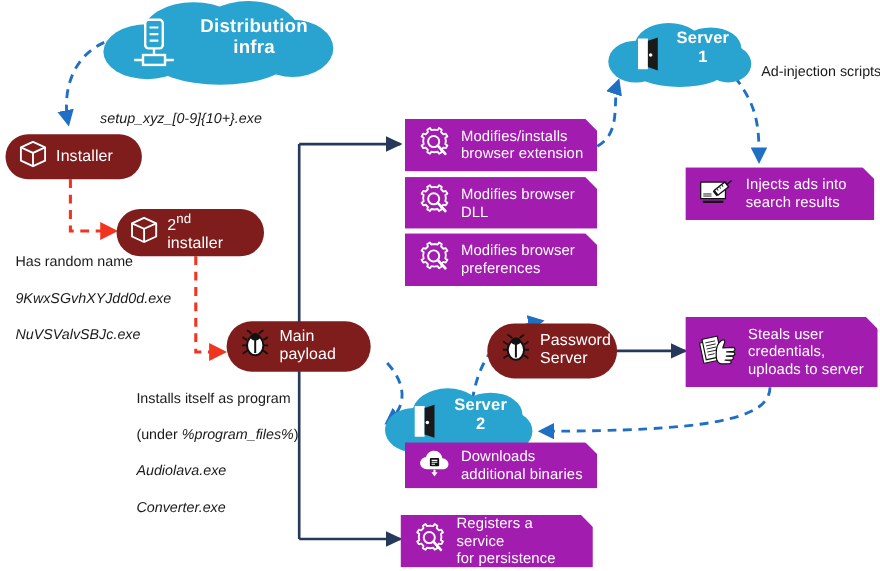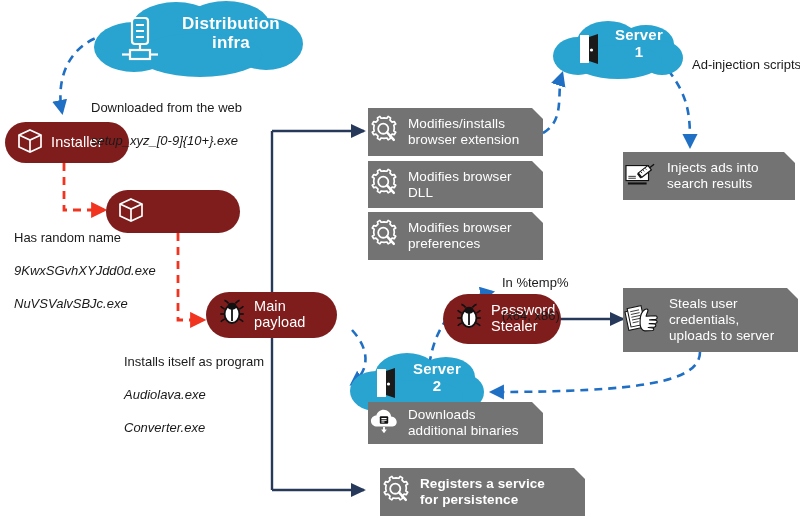--- a/index.html
+++ b/index.html
@@ -34,26 +34,26 @@
     font-weight:400;
     letter-spacing:.1px;
     white-space:pre-line;
     text-align:left;
   }
   .pill .picon{flex:0 0 auto;display:block;}
 
   
   .card{
     position:absolute;
-    background:#737373;
+    background:#a21caf;
     color:#ffffff;
     display:flex;
     align-items:center;
     gap:9px;
-    padding:0 10px 0 1px;
+    padding:0 10px 0 12px;
     box-sizing:border-box;
     -webkit-clip-path:polygon(0 0, calc(100% - 11px) 0, 100% 11px, 100% 100%, 0 100%);
     clip-path:polygon(0 0, calc(100% - 11px) 0, 100% 11px, 100% 100%, 0 100%);
   }
   .card .clabel{
     font-size:13.5px;
     line-height:1.18;
     white-space:pre-line;
     letter-spacing:.1px;
   }
@@ -210,20 +210,21 @@
   </div>
 
   <div class="pill" style="left:106px;top:190px;width:134px;height:43px;">
     <span class="picon">
       <svg width="28" height="28" viewBox="0 0 28 28">
         <path d="M14,3 L25,8 L25,20 L14,25 L3,20 L3,8 Z" fill="none" stroke="#ffffff" stroke-width="1.7"></path>
         <path d="M3,8 L14,13 L25,8" fill="none" stroke="#ffffff" stroke-width="1.7"></path>
         <path d="M14,13 L14,25" fill="none" stroke="#ffffff" stroke-width="1.7"></path>
       </svg>
     </span>
+    <span class="plabel">2<sup>nd</sup> installer</span>
   </div>
 
   <div class="pill" style="left:206px;top:292px;width:131px;height:46px;">
     <span class="picon">
       <svg width="30" height="30" viewBox="0 0 30 30">
         <ellipse cx="15" cy="16" rx="7.4" ry="9" fill="#ffffff" stroke="#111111" stroke-width="1.8"></ellipse>
         <line x1="15" y1="9" x2="15" y2="23" stroke="#111111" stroke-width="1.8"></line>
         <path d="M15,8 a5,5 0 0 1 0,-1" fill="#111111"></path>
         <ellipse cx="15" cy="8.2" rx="4.4" ry="3.4" fill="#111111"></ellipse>
         <path d="M11.6,5.4 C9.6,3.2 8.6,2.6 7.4,2.4" stroke="#111111" stroke-width="1.7" fill="none"></path>
@@ -250,21 +251,21 @@
         <path d="M18.4,5.4 C20.4,3.2 21.4,2.6 22.6,2.4" stroke="#111111" stroke-width="1.7" fill="none"></path>
         <path d="M7.6,11 C5.4,10 4.4,9.2 3.6,8.2" stroke="#111111" stroke-width="1.7" fill="none"></path>
         <path d="M22.4,11 C24.6,10 25.6,9.2 26.4,8.2" stroke="#111111" stroke-width="1.7" fill="none"></path>
         <path d="M7.4,16 C5.2,16 4.2,16 3.2,16" stroke="#111111" stroke-width="1.7" fill="none"></path>
         <path d="M22.6,16 C24.8,16 25.8,16 26.8,16" stroke="#111111" stroke-width="1.7" fill="none"></path>
         <path d="M7.8,21 C5.6,22 4.6,22.8 3.8,23.8" stroke="#111111" stroke-width="1.7" fill="none"></path>
         <path d="M22.2,21 C24.4,22 25.4,22.8 26.2,23.8" stroke="#111111" stroke-width="1.7" fill="none"></path>
       </svg>
     </span>
     <span class="plabel">Password
-Stealer</span>
+Server</span>
   </div>
 
   <div class="card" style="left:368px;top:108px;width:175px;height:48px;">
     <span class="cicon">
       <svg width="30" height="30" viewBox="0 0 32 32">
         <path d="M16,3 l3.1,.5 1.3,-2 2.6,1.6 -.6,2.3 2.2,2.2 2.3,-.6 1.6,2.6 -2,1.3 .5,3.1 -.5,3.1 2,1.3 -1.6,2.6 -2.3,-.6 -2.2,2.2 .6,2.3 -2.6,1.6 -1.3,-2 -3.1,.5 -3.1,-.5 -1.3,2 -2.6,-1.6 .6,-2.3 -2.2,-2.2 -2.3,.6 -1.6,-2.6 2,-1.3 -.5,-3.1 .5,-3.1 -2,-1.3 1.6,-2.6 2.3,.6 2.2,-2.2 -.6,-2.3 2.6,-1.6 1.3,2 Z" fill="none" stroke="#ffffff" stroke-width="1.8" stroke-linejoin="round"></path>
         <circle cx="15.2" cy="14.6" r="5.4" fill="none" stroke="#ffffff" stroke-width="1.9"></circle>
         <line x1="19.2" y1="18.6" x2="26.5" y2="26.5" stroke="#ffffff" stroke-width="2.6" stroke-linecap="round"></line>
       </svg>
     </span>
@@ -354,51 +355,47 @@
           <line x1="13.2" y1="16.1" x2="16.5" y2="16.1"></line>
         </g>
         <line x1="16" y1="21.5" x2="16" y2="25" stroke="#ffffff" stroke-width="2"></line>
         <path d="M13,24 L16,28 L19,24 Z" fill="#ffffff"></path>
       </svg>
     </span>
     <span class="clabel">Downloads
 additional binaries</span>
   </div>
 
-  <div class="card" style="left:380px;top:468px;width:205px;height:48px;font-weight:bold;">
+  <div class="card" style="left:364px;top:468px;width:175px;height:48px;">
     <span class="cicon">
       <svg width="30" height="30" viewBox="0 0 32 32">
         <path d="M16,3 l3.1,.5 1.3,-2 2.6,1.6 -.6,2.3 2.2,2.2 2.3,-.6 1.6,2.6 -2,1.3 .5,3.1 -.5,3.1 2,1.3 -1.6,2.6 -2.3,-.6 -2.2,2.2 .6,2.3 -2.6,1.6 -1.3,-2 -3.1,.5 -3.1,-.5 -1.3,2 -2.6,-1.6 .6,-2.3 -2.2,-2.2 -2.3,.6 -1.6,-2.6 2,-1.3 -.5,-3.1 .5,-3.1 -2,-1.3 1.6,-2.6 2.3,.6 2.2,-2.2 -.6,-2.3 2.6,-1.6 1.3,2 Z" fill="none" stroke="#ffffff" stroke-width="1.8" stroke-linejoin="round"></path>
         <circle cx="15.2" cy="14.6" r="5.4" fill="none" stroke="#ffffff" stroke-width="1.9"></circle>
         <line x1="19.2" y1="18.6" x2="26.5" y2="26.5" stroke="#ffffff" stroke-width="2.6" stroke-linecap="round"></line>
       </svg>
     </span>
     <span class="clabel">Registers a service
 for persistence</span>
   </div>
 
   <div class="note" style="left:91px;top:83px;width:215px;">
-    <div>Downloaded from the web</div>
     <div class="note-it">setup_xyz_[0-9]{10+}.exe</div>
   </div>
 
   <div class="note" style="left:14px;top:213px;width:205px;">
     <div>Has random name</div>
     <div class="note-it">9KwxSGvhXYJdd0d.exe</div>
     <div class="note-it">NuVSValvSBJc.exe</div>
   </div>
 
   <div class="note" style="left:124px;top:337px;width:185px;">
     <div>Installs itself as program</div>
+    <div>(under <span class="it">%program_files%</span>)</div>
     <div class="note-it">Audiolava.exe</div>
     <div class="note-it">Converter.exe</div>
   </div>
 
-  <div class="note" style="left:502px;top:258px;width:120px;">
-    <div>In %temp%</div>
-    <div>(x64, x86)</div>
-  </div>
 
   <div class="note" style="left:692px;top:40px;width:115px;">
     <div>Ad-injection scripts</div>
   </div>
 
 </div>
 
 </body></html>

